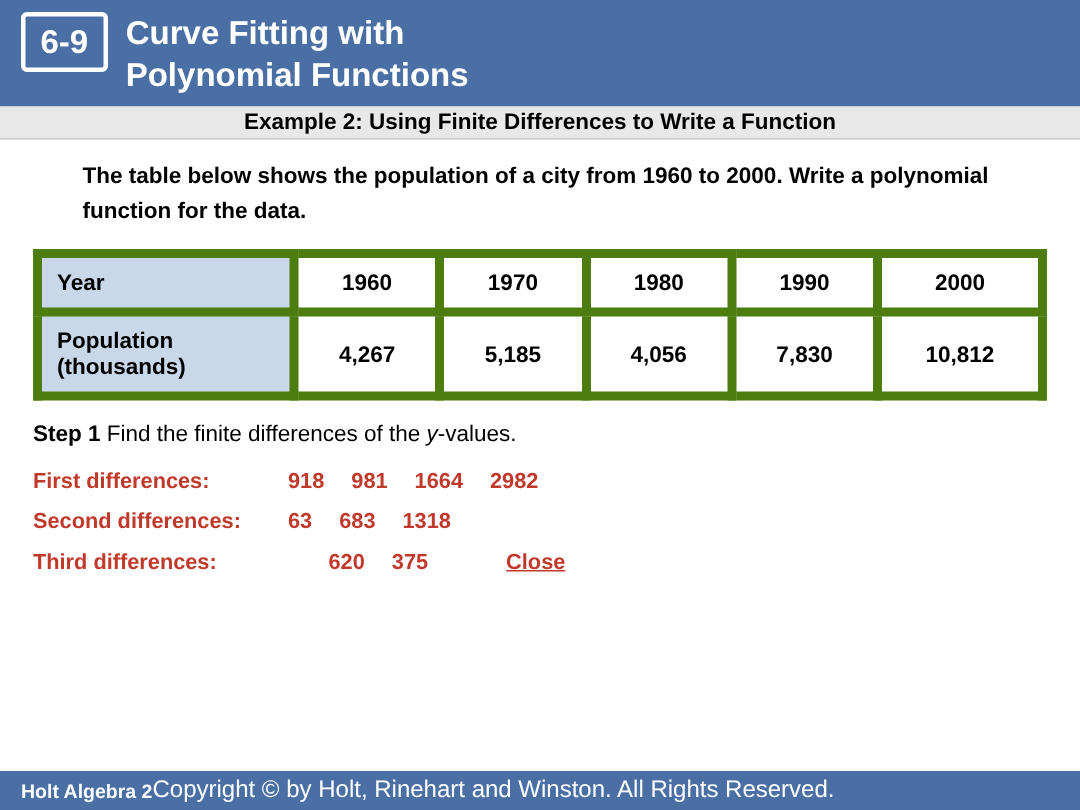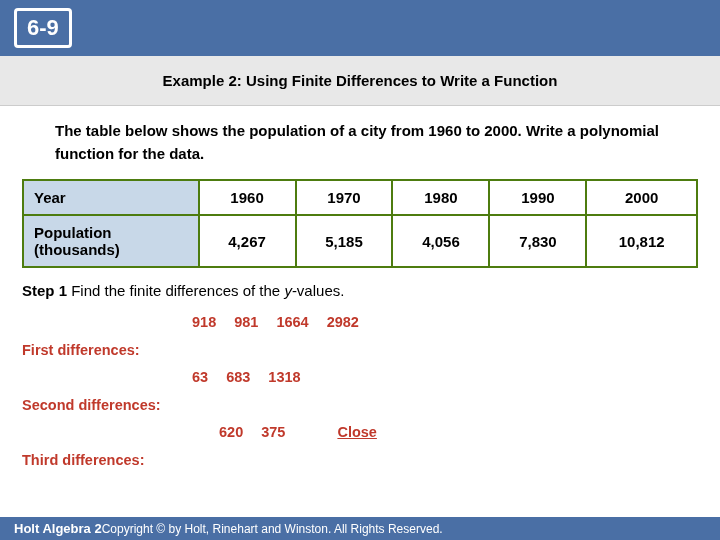--- a/index.html
+++ b/index.html
@@ -36,21 +36,21 @@
       color: #fff;
       font-size: 22px;
       font-weight: bold;
       line-height: 1.25;
     }
 
     
     .subtitle-bar {
       background: #e8e8e8;
       text-align: center;
-      padding: 16px 10px;
+      padding: 2px 10px;
       font-size: 15px;
       font-weight: bold;
       color: #000;
       border-bottom: 1px solid #ccc;
     }
 
     
     .content {
       padding: 14px 22px 10px 22px;
     }
@@ -65,21 +65,21 @@
     }
 
     
     .data-table {
       width: 100%;
       border-collapse: collapse;
       margin-bottom: 14px;
     }
 
     .data-table td {
-      border: 2px solid #4d7c0f;
+      border: 6px solid #4d7c0f;
       padding: 8px 10px;
       font-size: 15px;
       font-weight: bold;
       text-align: center;
       color: #000;
     }
 
     .data-table td.row-header {
       background: #c8d8e8;
       text-align: left;
@@ -113,21 +113,20 @@
       font-weight: bold;
     }
 
     .diff-row {
       display: flex;
       gap: 0px;
     }
 
     .diff-label {
       min-width: 170px;
-      margin-top: 28px;
     }
 
     .diff-values {
       display: flex;
       gap: 18px;
     }
 
     
     .footer {
       position: absolute;
@@ -142,32 +141,36 @@
     }
 
     .footer-left {
       color: #fff;
       font-size: 13px;
       font-weight: bold;
     }
 
     .footer-right {
       color: #fff;
-      font-size: 12px;
+      font-size: 16px;
     }
 
     .close-label {
       color: #c0392b;
     }
   </style>
 </head>
 <body>
 
 <div class="header">
   <div class="badge">6-9</div>
+  <div class="header-title">
+    <span>Curve Fitting with</span><br>
+    <span>Polynomial Functions</span>
+  </div>
 </div>
 
 <div class="subtitle-bar">
   <span>Example 2: Using Finite Differences to Write a Function</span>
 </div>
 
 <div class="content">
 
   <p class="intro-text">The table below shows the population of a city from 1960 to 2000. Write a polynomial function for the data.</p>
 

